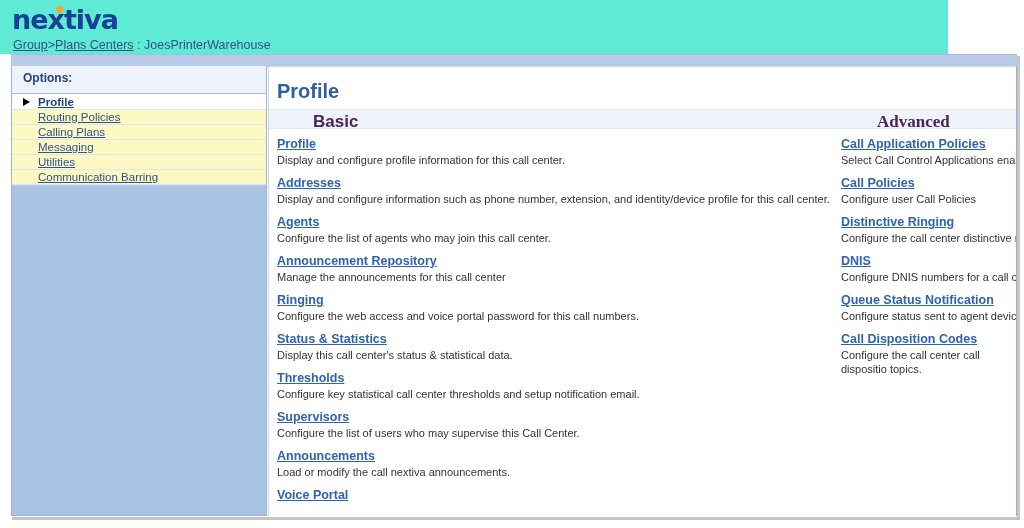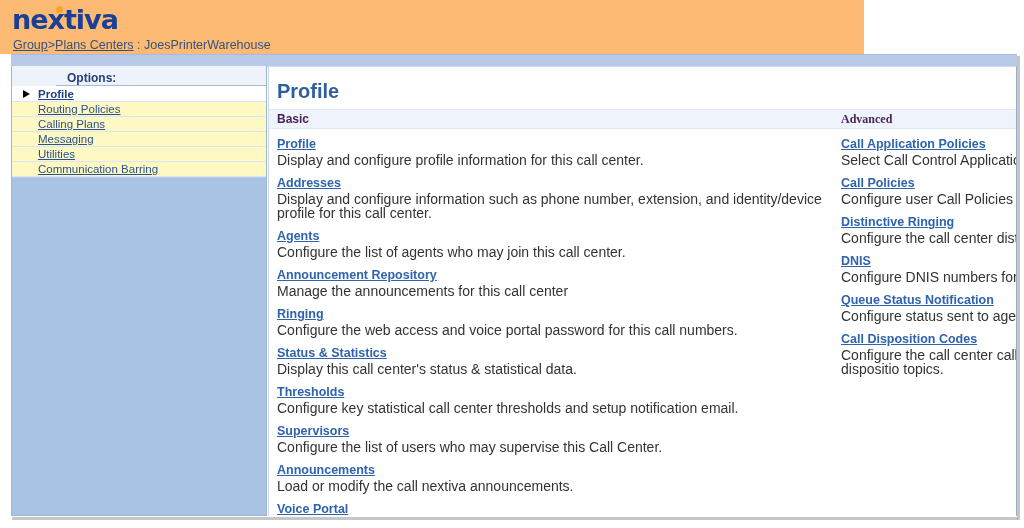--- a/index.html
+++ b/index.html
@@ -22,23 +22,23 @@
     width: 1024px;
     height: 528px;
     overflow: hidden;
     background: #ffffff;
   }
 
   
   .header {
     position: absolute;
     left: 0; top: 0;
-    width: 864px;
+    width: 948px;
     height: 54px;
-    background: #fdba74;
+    background: #5eead4;
   }
   .logo {
     position: absolute;
     left: 12px;
     top: 5px;
     font-family: "DejaVu Sans", sans-serif;
     font-size: 27px;
     font-weight: bold;
     letter-spacing: -1px;
     color: #1b3f94;
@@ -92,27 +92,26 @@
   }
   .opts-wrap {
     position: absolute;
     left: 0; top: 0;
     width: 100%;
     background: #eef3fb;
     border-bottom: 1px solid #b9c9e8;
     box-sizing: border-box;
   }
   .opts-title {
-    padding: 5px 0 0 11px;
+    padding: 5px 0 8px 11px;
     font-size: 12px;
     font-weight: bold;
     color: #26417a;
     background: #eef3fb;
     border-bottom: 1px solid #aab9d8;
-    margin-left: 44px;
   }
   .opt-row {
     position: relative;
     height: 15px;
     line-height: 15px;
     background: #fef9c3;
     border-bottom: 1px solid #dbe5f5;
     padding-left: 26px;
     box-sizing: border-box;
   }
@@ -164,23 +163,24 @@
   .colhead-band {
     position: relative;
     height: 18px;
     background: #eef3fc;
     border-top: 1px solid #e0e8f5;
     border-bottom: 1px solid #e0e8f5;
   }
   .colhead {
     position: absolute;
     top: 2px;
-    font-size: 12px;
+    font-size: 17px;
     font-weight: bold;
     color: #4a2357;
+    margin-left: 36px;
   }
   .colhead.basic { left: 8px; }
   .colhead.advanced { left: 572px; font-family: Liberation Serif, serif; }
 
   .columns {
     position: relative;
     height: 410px;
   }
   .col {
     position: absolute;
@@ -193,21 +193,21 @@
   .entry .link {
     display: inline-block;
     font-size: 12.5px;
     font-weight: bold;
     color: #2f63ad;
     text-decoration: underline;
     margin-bottom: 2px;
     white-space: nowrap;
   }
   .entry .desc {
-    font-size: 14px;
+    font-size: 11px;
     color: #333333;
     line-height: 14px;
   }
   .col.advanced .entry .desc {
     white-space: nowrap;
   }
   .col.advanced .entry.wrap .desc {
     white-space: normal;
     width: 182px;
   }

